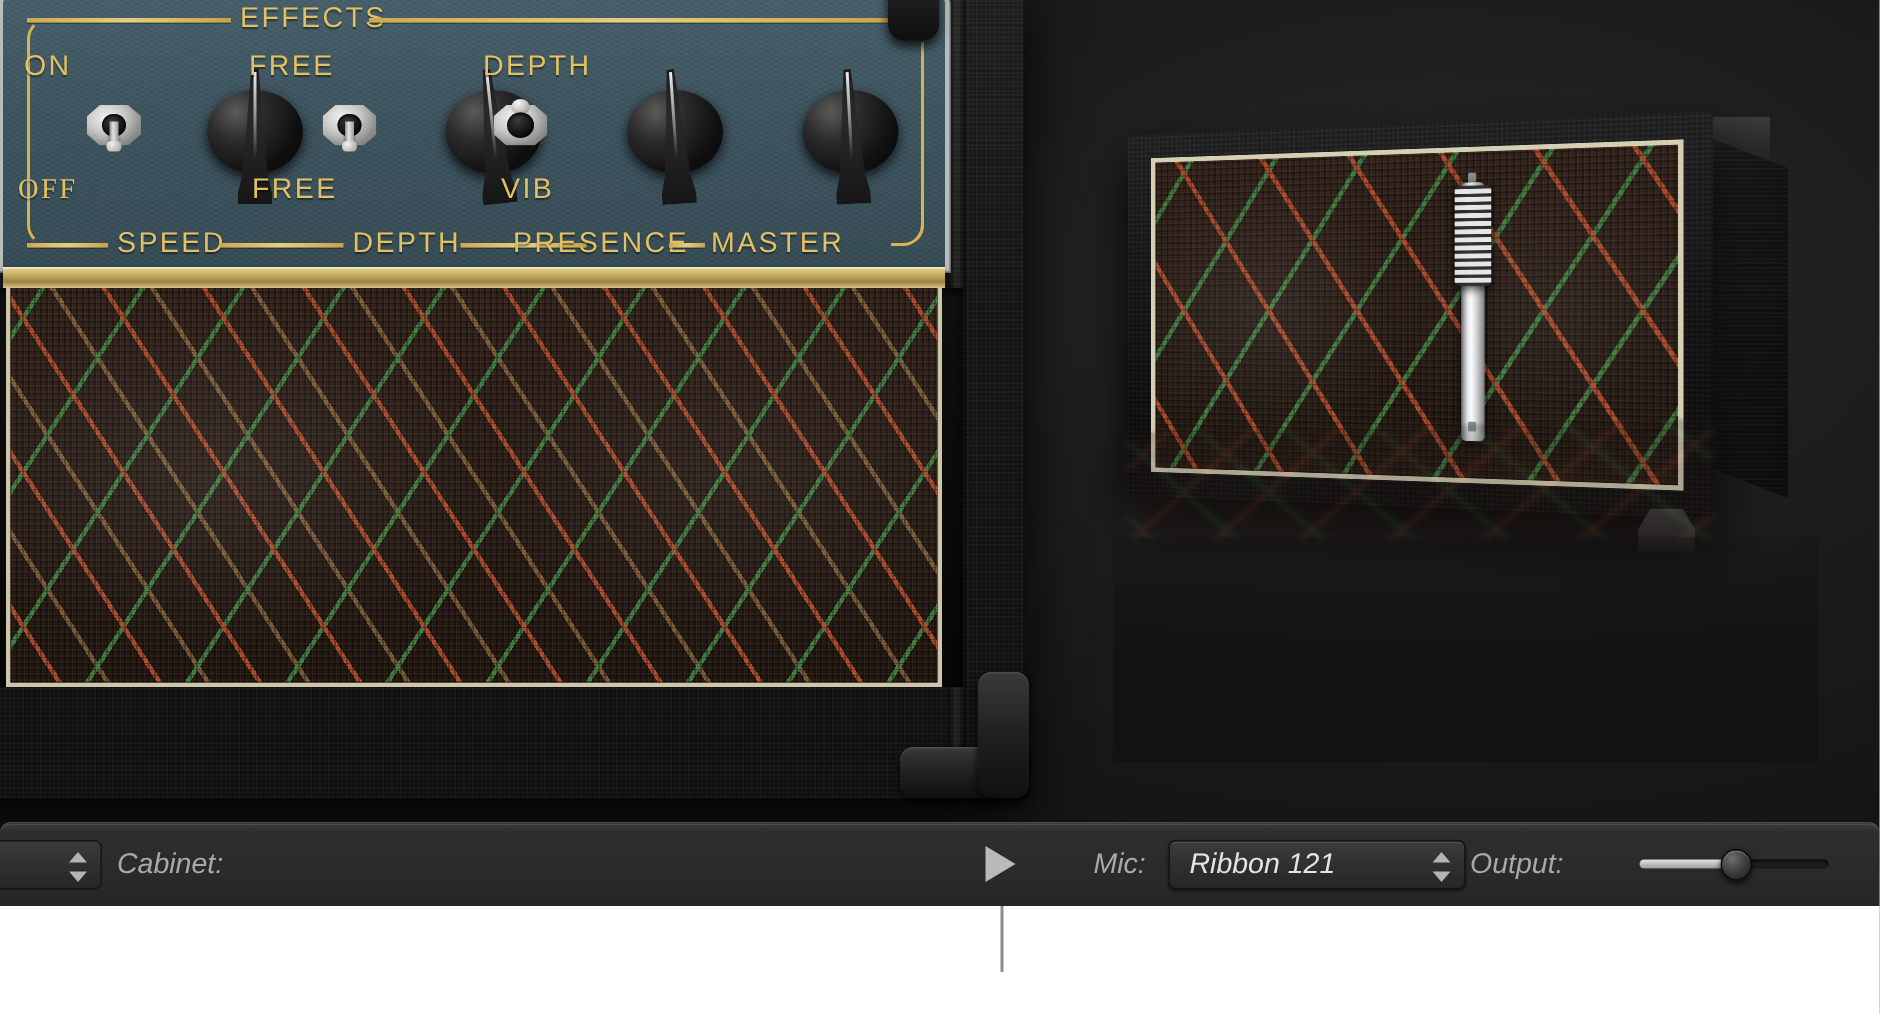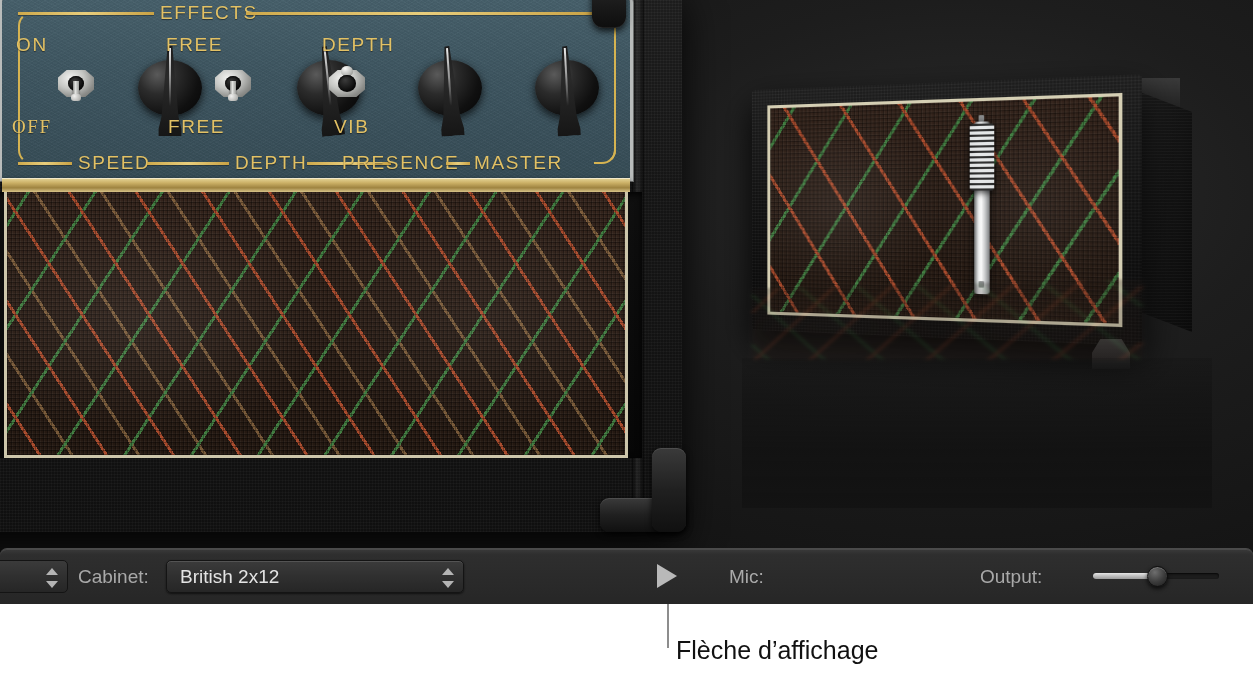--- a/index.html
+++ b/index.html
@@ -341,20 +341,21 @@
   }
 
   
   #bottombar {
     position: absolute; left: 0; top: 548px;
     width: 1253px; height: 72px;
     background: linear-gradient(180deg, #3a3a3a 0%, #2e2e2e 8%, #292929 55%, #232323 100%);
     border-top: 1px solid #4b4b4b;
     border-radius: 7px 7px 0 0;
     box-shadow: inset 0 1px 0 rgba(255,255,255,.09);
+    font-style: italic;
   }
   #bottombar-inner {
     position: absolute; left: 0; top: 0; width: 100%; height: 100%;
   }
   .bar-label {
     position: absolute;
     color: #a9a9a9;
     font-size: 19px;
     top: 17px;
     white-space: nowrap;
@@ -572,40 +573,39 @@
         <div id="popup-amp">
           <div class="val"></div>
           <div class="stepper">
             <div class="up"></div>
             <div class="dn"></div>
           </div>
         </div>
 
         <div class="bar-label" style="left:78px;">Cabinet:</div>
 
-        <div class="popup" style="left:166px; width:298px;">
-          <div class="val">British 2x12</div>
+
+        <div class="bar-label" style="left:729px;">Mic:</div>
+
+        <div class="popup" style="left:779px; width:198px;">
+          <div class="val">Ribbon 121</div>
           <div class="stepper">
             <div class="up"></div>
             <div class="dn"></div>
           </div>
         </div>
-
-        <div class="bar-label" style="left:729px;">Mic:</div>
-
 
         <div class="bar-label" style="left:980px;">Output:</div>
       </div>
     </div>
 
     <div id="display-arrow"></div>
 
     <div id="slider">
       <div class="track"></div>
       <div class="fill" id="slider-fill" style="width: 64.26px;"></div>
       <div class="thumb" id="slider-thumb" style="left: 64.26px;"></div>
     </div>
   </div>
 
   <div id="callout-line"></div>
-  <div id="callout-text">Flèche d’affichage</div>
 
 </div>
 
 </body></html>

